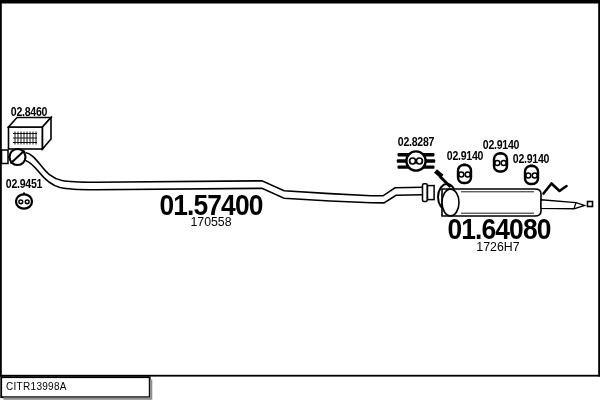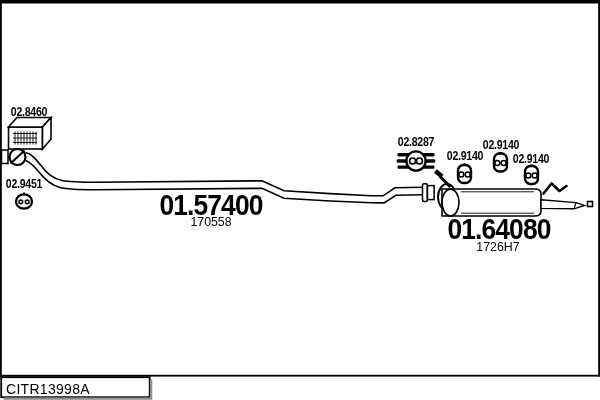--- a/index.html
+++ b/index.html
@@ -33,21 +33,21 @@
   .lbl.big{
     font-size:30px;font-weight:bold;letter-spacing:-1px;
     transform:translateX(-50%) scaleX(0.88);
   }
   .lbl.sub{
     font-size:13px;font-weight:normal;
     transform:translateX(-50%) scaleX(0.95);
   }
   .footer-code{
     position:absolute;left:6px;top:381px;
-    font-size:14px;color:var(--ink);letter-spacing:0.3px;
+    font-size:10px;color:var(--ink);letter-spacing:0.3px;
   }
 </style>
 </head>
 <body>
 
 <div class="stage">
 
   <svg width="600" height="400" viewBox="0 0 600 400">
 
     <g>

